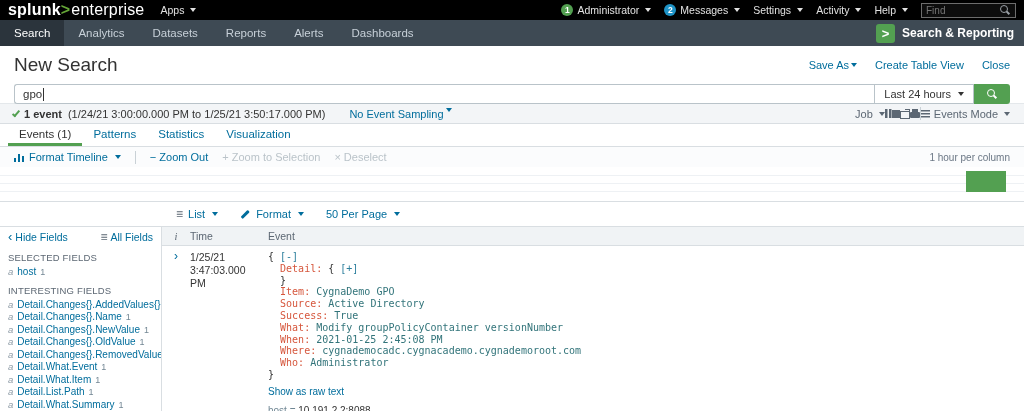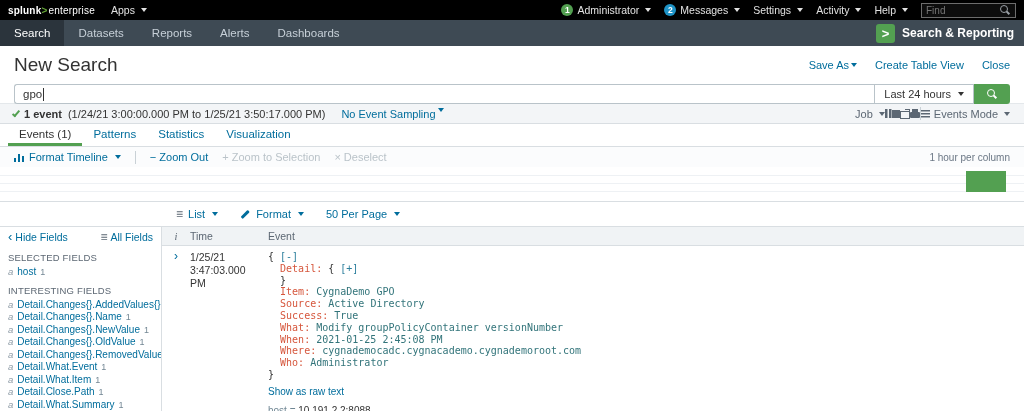--- a/index.html
+++ b/index.html
@@ -2,21 +2,21 @@
 <html><head>
 <meta charset="utf-8">
 <style>
   *{margin:0;padding:0;box-sizing:border-box}
   html,body{background:#fff}
   body{font-family:"Liberation Sans",sans-serif}
   .stage{position:relative;width:1024px;height:416px;overflow:hidden;background:#fff}
 
   
   .topbar{display:flex;align-items:center;height:20px;background:#000;color:#e2e2e2;font-size:10.5px;padding:0 8px;gap:16px}
-  .logo{display:flex;align-items:baseline;font-size:10px;letter-spacing:.2px}
+  .logo{display:flex;align-items:baseline;font-size:16px;letter-spacing:.2px}
   .l-splunk{color:#fff;font-weight:bold}
   .l-gt{color:#65a637;font-weight:bold}
   .l-ent{color:#fff;font-weight:normal;margin-left:1px}
   .tb-menu{display:flex;align-items:center;gap:4px;cursor:pointer;white-space:nowrap}
   .tb-right{margin-left:auto;display:flex;align-items:center;gap:13px}
   .badge{display:inline-flex;align-items:center;justify-content:center;width:12px;height:12px;border-radius:50%;font-size:8.5px;color:#fff;font-weight:bold}
   .badge.green{background:#53a051}
   .badge.blue{background:#1e93c6}
   .caret{display:inline-block;width:0;height:0;border-left:3.5px solid transparent;border-right:3.5px solid transparent;border-top:4px solid currentColor;margin-left:2px}
   .find{display:flex;align-items:center;border:1px solid #6d6d6d;background:#0d0d0d;height:15px;padding:0 4px;gap:4px;color:#9aa0a6}
@@ -43,21 +43,21 @@
   .search-row{display:flex;height:20px;margin:0 14px}
   .search-input{flex:1;display:flex;align-items:center;border:1px solid #b9c3c9;border-right:0;border-radius:3px 0 0 3px;padding:0 8px;font-size:11.5px;color:#333;background:#fff;cursor:text}
   .cursor{width:1px;height:13px;background:#333;margin-left:1px}
   .time-picker{display:flex;align-items:center;gap:5px;border:1px solid #b9c3c9;padding:0 9px;font-size:11px;color:#333;background:#fff;cursor:pointer;white-space:nowrap}
   .search-btn{width:36px;border:0;background:#53a051;border-radius:0 3px 3px 0;display:flex;align-items:center;justify-content:center;color:#fff;cursor:pointer}
 
   
   .job-bar{display:flex;align-items:center;height:21px;background:#f3f5f7;border-top:1px solid #e4e8eb;border-bottom:1px solid #d9dee2;padding:0 14px;font-size:11px;color:#333;gap:6px;margin-top:-1px}
   .check-icon{width:4px;height:8px;border:solid #53a051;border-width:0 2px 2px 0;transform:rotate(40deg);margin-top:-2px}
   .jb-count{font-weight:bold}
-  .jb-sampling{color:#006d9c;margin-left:10px;display:flex;cursor:pointer}
+  .jb-sampling{color:#006d9c;margin-left:18px;display:flex;cursor:pointer}
   .jb-right{margin-left:auto;display:flex;align-items:center;color:#5c6773}
   .jb-item{display:flex;align-items:center;cursor:pointer;gap:4px}
   .vsep{width:1px;height:13px;background:#c9d1d6}
   .icon-pause{width:7px;height:9px;background:linear-gradient(#5c6773,#5c6773) left/2.5px 9px no-repeat,linear-gradient(#5c6773,#5c6773) right/2.5px 9px no-repeat}
   .icon-stop{width:8px;height:8px;background:#5c6773}
   .icon-share{position:relative;width:10px;height:10px}
   .icon-share::before{content:"";position:absolute;left:0;bottom:0;width:8px;height:6px;border:1.2px solid #5c6773}
   .icon-share::after{content:"";position:absolute;right:0;top:0;width:4px;height:4px;border-top:1.5px solid #5c6773;border-right:1.5px solid #5c6773}
   .icon-print{position:relative;width:10px;height:6px;background:#5c6773;border-radius:1px;margin-top:3px}
   .icon-print::before{content:"";position:absolute;top:-3px;left:2px;width:6px;height:3px;background:#5c6773}
@@ -161,20 +161,21 @@
       <div class="find">
         <input placeholder="Find" style="">
         <span class="mag"></span>
       </div>
     </div>
   </header>
 
   <nav class="appbar">
     <div class="apptabs">
         <div class="apptab active">Search</div>
+        <div class="apptab">Analytics</div>
         <div class="apptab">Datasets</div>
         <div class="apptab">Reports</div>
         <div class="apptab">Alerts</div>
         <div class="apptab">Dashboards</div>
       </div>
     <div class="appbrand">
       <div class="applogo">
         <span>&gt;</span>
       </div>
       <span>Search &amp; Reporting</span>
@@ -346,21 +347,21 @@
             <span class="f-name">Detail.What.Event</span>
             <span class="f-count">1</span>
           </div>
           <div class="field-row">
             <span class="f-type">a</span>
             <span class="f-name">Detail.What.Item</span>
             <span class="f-count">1</span>
           </div>
           <div class="field-row">
             <span class="f-type">a</span>
-            <span class="f-name">Detail.Close.Path</span>
+            <span class="f-name">Detail.List.Path</span>
             <span class="f-count">1</span>
           </div>
           <div class="field-row">
             <span class="f-type">a</span>
             <span class="f-name">Detail.What.Summary</span>
             <span class="f-count">1</span>
           </div>
         </div>
     </aside>
 

